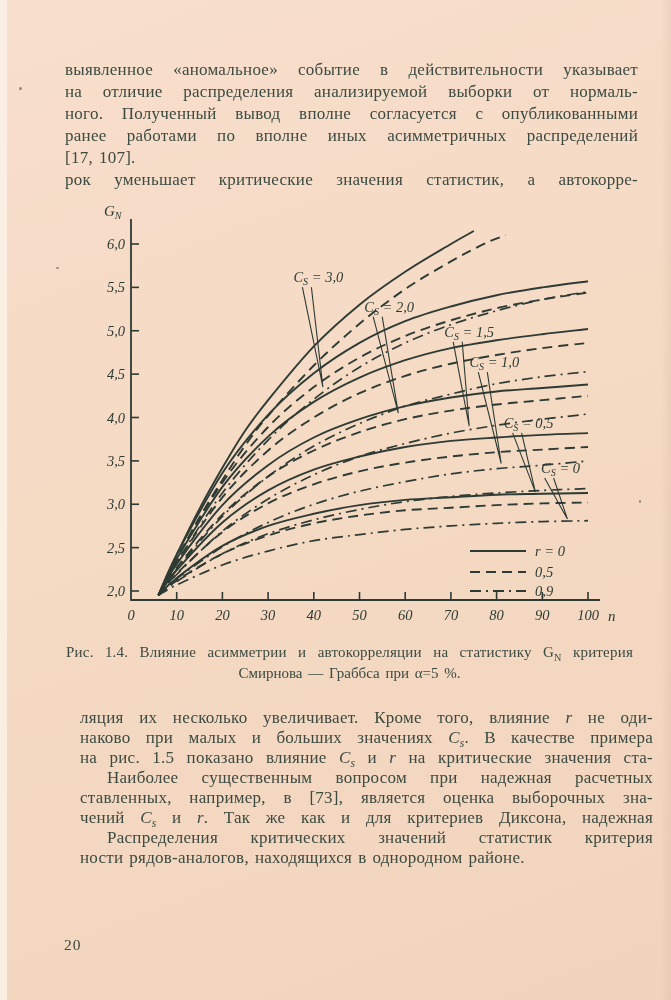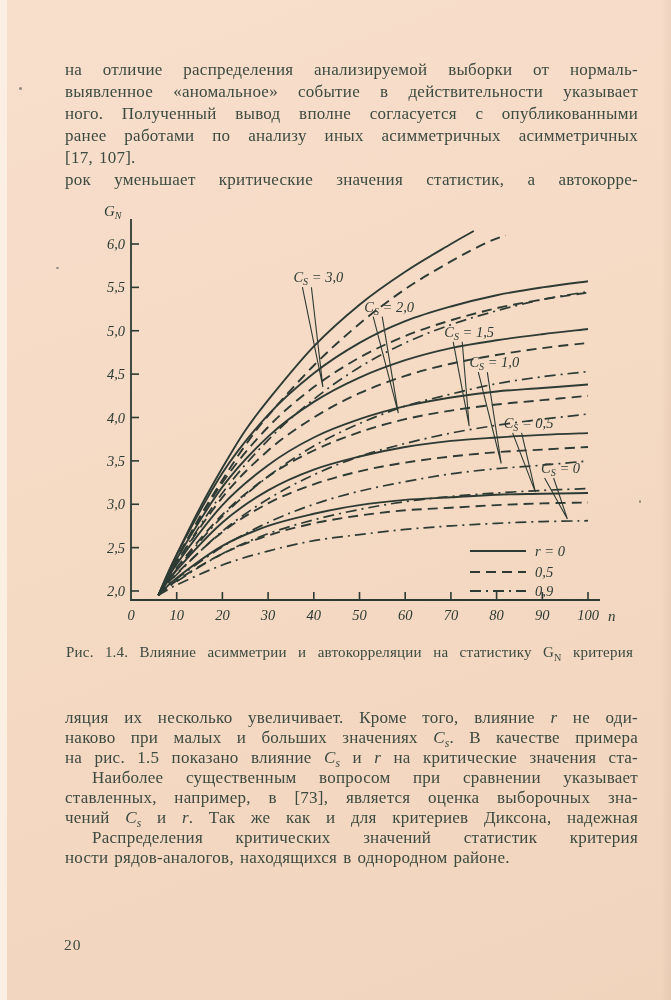--- a/index.html
+++ b/index.html
@@ -12,43 +12,43 @@
   }
   .scan-edge{position:absolute;left:0;top:0;width:7px;height:1000px;background:#fbf2e7;opacity:.85;}
   .page:after{content:"";position:absolute;right:0;top:0;width:10px;height:100%;
     background:linear-gradient(90deg,rgba(0,0,0,0),rgba(120,90,70,.08));}
   .text-block{position:absolute;left:65px;width:573px;font-size:17px;letter-spacing:.25px;word-spacing:1.5px;}
   .text-block .line{text-align:justify;text-align-last:justify;white-space:normal;}
   .text-block .line.last{text-align-last:left;}
   .text-block .line.indent{text-indent:27px;}
   .top-block{top:59px;}
   .top-block .line{height:22px;line-height:22px;}
-  .bottom-block{top:708px;}
+  .bottom-block{top:708px;margin-left:15px;}
   .bottom-block .line{height:20px;line-height:20px;}
   sub{font-size:68%;line-height:0;}
   i{letter-spacing:.2px;}
   .figure{position:absolute;left:88px;top:203px;width:560px;height:447px;}
   .caption{position:absolute;left:66px;top:642px;width:567px;font-size:15px;color:#3c4a41;}
   .caption .cap1{text-align:justify;text-align-last:justify;height:21px;line-height:21px;letter-spacing:.2px;word-spacing:2px;}
   .caption .cap2{text-align:center;height:21px;line-height:21px;word-spacing:2px;}
   .page-number{position:absolute;left:64px;top:936px;font-size:15.5px;letter-spacing:1px;}
   .speck{position:absolute;border-radius:50%;background:#39463e;opacity:.55;}
   svg text{font-family:"Liberation Serif","DejaVu Serif",serif;font-style:italic;fill:#2e3b34;}
 </style>
 </head>
 <body>
 
 <div class="page">
   <div class="scan-edge"></div>
 
   <div class="text-block top-block">
+      <div class="line">выявленное «аномальное» событие в действительности указывает</div>
       <div class="line">на отличие распределения анализируемой выборки от нормаль-</div>
-      <div class="line">выявленное «аномальное» событие в действительности указывает</div>
       <div class="line">ного. Полученный вывод вполне согласуется с опубликованными</div>
-      <div class="line">ранее работами по анализу иных асимметричных асимметричных</div>
+      <div class="line">ранее работами по вполне иных асимметричных распределений</div>
       <div class="line last">[17, 107].</div>
       <div class="line">рок уменьшает критические значения статистик, а автокорре-</div>
     </div>
 
   <div class="figure">
     <svg width="560" height="447" viewBox="0 0 560 447" xmlns="http://www.w3.org/2000/svg">
         <path d="M43 16 V397 H512" stroke="#2e3b34" stroke-width="1.8" fill="none"></path>
         <line x1="43" y1="388" x2="51" y2="388" stroke="#2e3b34" stroke-width="1.6"></line>
         <text x="37" y="393" text-anchor="end" font-size="14.5">2,0</text>
         <line x1="43" y1="344.625" x2="51" y2="344.625" stroke="#2e3b34" stroke-width="1.6"></line>
@@ -124,27 +124,28 @@
         <text x="447" y="353" font-size="14.5">r = 0</text>
         <line x1="382" y1="369" x2="438" y2="369" stroke="#2e3b34" stroke-width="2" stroke-dasharray="10 6"></line>
         <text x="447" y="374" font-size="14.5">0,5</text>
         <line x1="382" y1="388" x2="438" y2="388" stroke="#2e3b34" stroke-width="2" stroke-dasharray="11 5 2 5"></line>
         <text x="447" y="393" font-size="14.5">0,9</text>
       </svg>
   </div>
 
   <div class="caption">
     <div class="cap1">Рис. 1.4. Влияние асимметрии и автокорреляции на статистику G<sub>N</sub> критерия</div>
+    <div class="cap2">Смирнова — Граббса при α=5 %.</div>
   </div>
 
   <div class="text-block bottom-block">
       <div class="line">ляция их несколько увеличивает. Кроме того, влияние <i>r</i> не оди-</div>
       <div class="line">наково при малых и больших значениях <i>C<sub>s</sub></i>. В качестве примера</div>
       <div class="line">на рис. 1.5 показано влияние <i>C<sub>s</sub></i> и <i>r</i> на критические значения ста-</div>
-      <div class="line indent">Наиболее существенным вопросом при сравнении указывает</div>
+      <div class="line indent">Наиболее существенным вопросом при надежная расчетных</div>
       <div class="line">ставленных, например, в [73], является оценка выборочных зна-</div>
       <div class="line">чений <i>C<sub>s</sub></i> и <i>r</i>. Так же как и для критериев Диксона, надежная</div>
       <div class="line indent">Распределения критических значений статистик критерия</div>
       <div class="line last">ности рядов-аналогов, находящихся в однородном районе.</div>
     </div>
 
   <div class="page-number">20</div>
 
   <div class="speck" style="left:19px;top:87px;width:3px;height:3px"></div>
   <div class="speck" style="left:56px;top:267px;width:3px;height:2px"></div>

